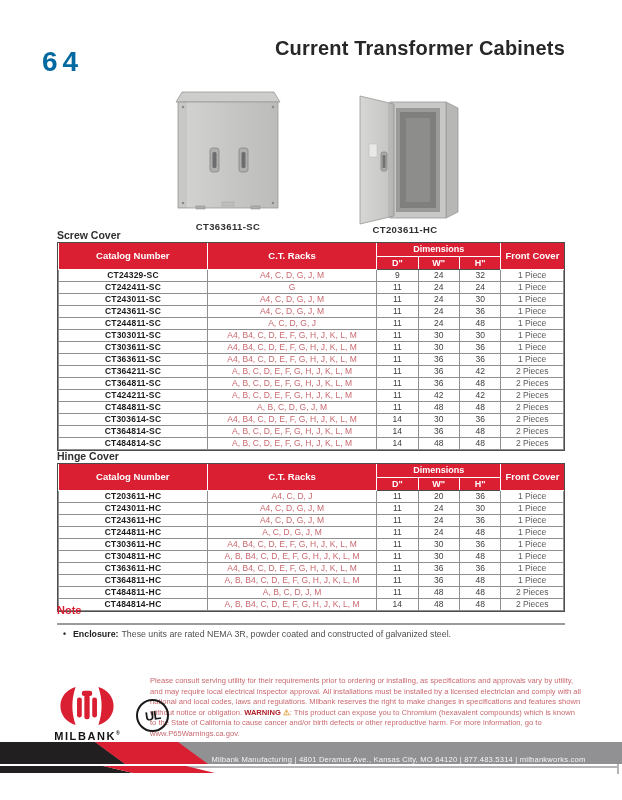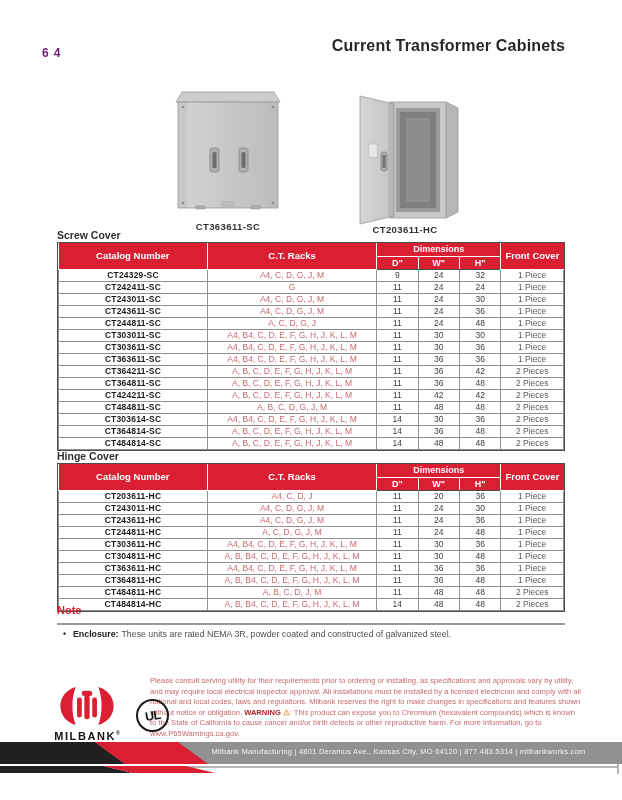--- a/index.html
+++ b/index.html
@@ -1,22 +1,22 @@
 <!DOCTYPE html>
 <html style="--brand-red: #DA1F33; --racks-red: #C9686E; --footer-gray: #919193;"><head>
 <meta charset="utf-8">
 <style>
   * { margin:0; padding:0; box-sizing:border-box; }
   html,body { width:622px; height:800px; background:#ffffff; font-family:"Liberation Sans", sans-serif; }
   .page { position:relative; width:622px; height:800px; background:#fff; overflow:hidden; }
 
   
-  .page-number { position:absolute; left:42px; top:46px; font-size:12px; font-weight:bold; letter-spacing:5px; color:#701a75; }
+  .page-number { position:absolute; left:42px; top:46px; font-size:28px; font-weight:bold; letter-spacing:5px; color:#0369a1; }
   .title-block { position:absolute; right:57px; top:37px; text-align:right; }
-  .doc-title { font-size:16px; font-weight:bold; color:#272727; letter-spacing:0.2px; }
+  .doc-title { font-size:20px; font-weight:bold; color:#272727; letter-spacing:0.2px; }
   .doc-subtitle { font-size:13px; font-style:italic; color:#9b9b9b; margin-top:3px; }
 
   
   .photo { position:absolute; }
   .photo-sc { left:166px; top:86px; }
   .photo-hc { left:346px; top:92px; }
   .photo-caption { position:absolute; text-align:center; font-size:9.5px; font-weight:bold; color:#2f2f2f; letter-spacing:0.4px; }
   .caption-sc { left:166px; top:221px; width:124px; }
   .caption-hc { left:346px; top:224px; width:118px; }
 
@@ -59,21 +59,21 @@
   .milbank-name { font-size:11px; font-weight:bold; color:#141414; letter-spacing:1.6px; margin-top:1px; }
   .milbank-reg { font-size:5px; vertical-align:super; letter-spacing:0; }
   .milbank-tagline { font-size:4.6px; color:var(--brand-red,#DA1F33); letter-spacing:2.1px; margin-top:1px; font-weight:bold; }
   .ul-logo { position:absolute; left:136px; top:699px; width:33px; height:33px; border:2.5px solid #1a1a1a; border-radius:50%; display:flex; align-items:center; justify-content:center; }
   .ul-mark { font-size:12.5px; font-weight:bold; color:#1a1a1a; transform:rotate(-8deg); letter-spacing:-0.5px; }
 
   
   .footer-bar { position:absolute; left:0; top:742px; width:622px; height:22px; background:#919193; }
   .footer-black { position:absolute; left:0; top:0; width:125px; height:22px; background:#221f20; clip-path:polygon(0 0, 95px 0, 125px 22px, 0 22px); }
   .footer-red { position:absolute; left:95px; top:0; width:115px; height:22px; background:var(--brand-red,#DA1F33); clip-path:polygon(0 0, 83px 0, 113px 22px, 30px 22px); }
-  .footer-text { position:absolute; left:195px; right:20px; top:0; height:18px; display:flex; align-items:center; justify-content:center; font-size:7.6px; color:#f4f4f4; letter-spacing:0.2px; white-space:nowrap; }
+  .footer-text { position:absolute; left:195px; right:20px; top:8px; height:18px; display:flex; align-items:center; justify-content:center; font-size:7.6px; color:#f4f4f4; letter-spacing:0.2px; white-space:nowrap; }
   .page-edge { position:absolute; left:0; top:766px; width:622px; height:7px; }
   .edge-line { position:absolute; left:0; top:0; width:618px; height:2px; background:#b5b5b7; }
   .edge-black { position:absolute; left:0; top:0; width:135px; height:7px; background:#221f20; clip-path:polygon(0 0, 103px 0, 133px 7px, 0 7px); }
   .edge-red { position:absolute; left:103px; top:0; width:115px; height:7px; background:var(--brand-red,#DA1F33); clip-path:polygon(0 0, 83px 0, 112px 7px, 30px 7px); }
   .edge-tick { position:absolute; right:3px; top:-2px; width:2px; height:10px; background:#b5b5b7; }
 </style>
 </head>
 <body>
 
 <div class="page">

